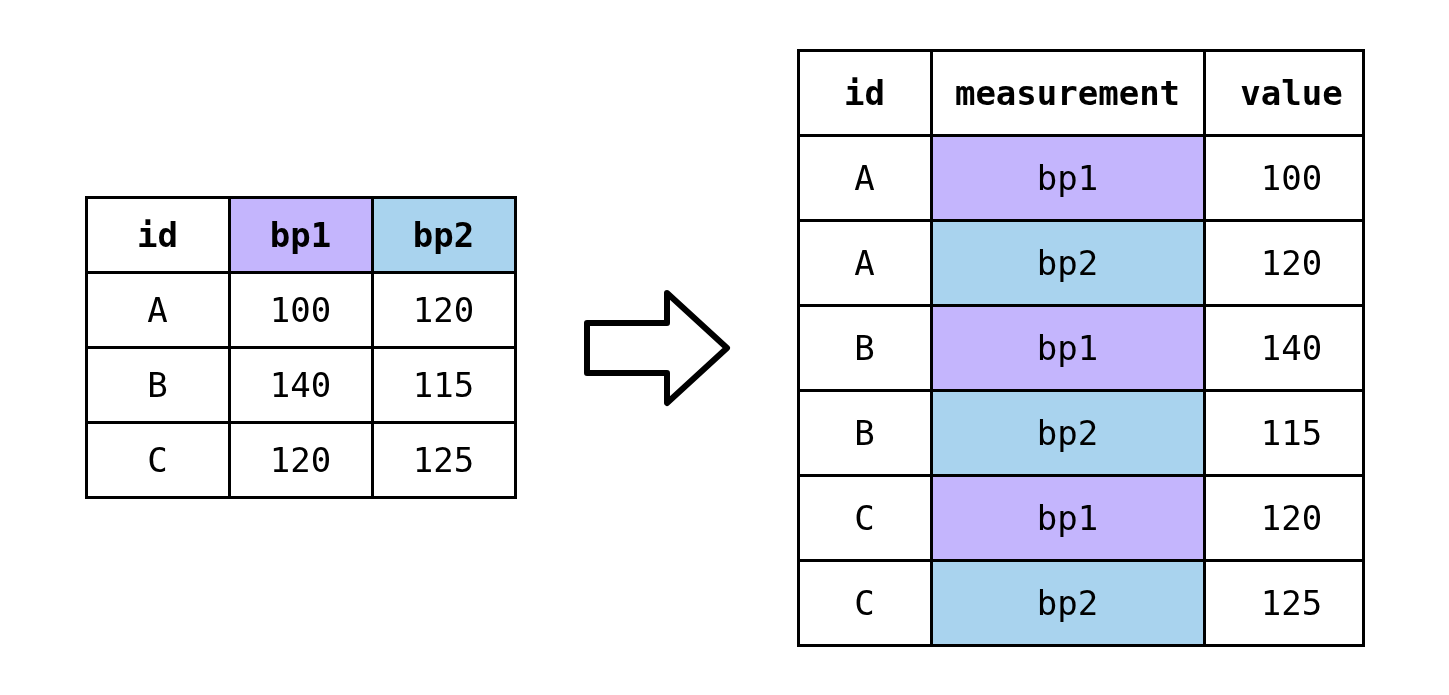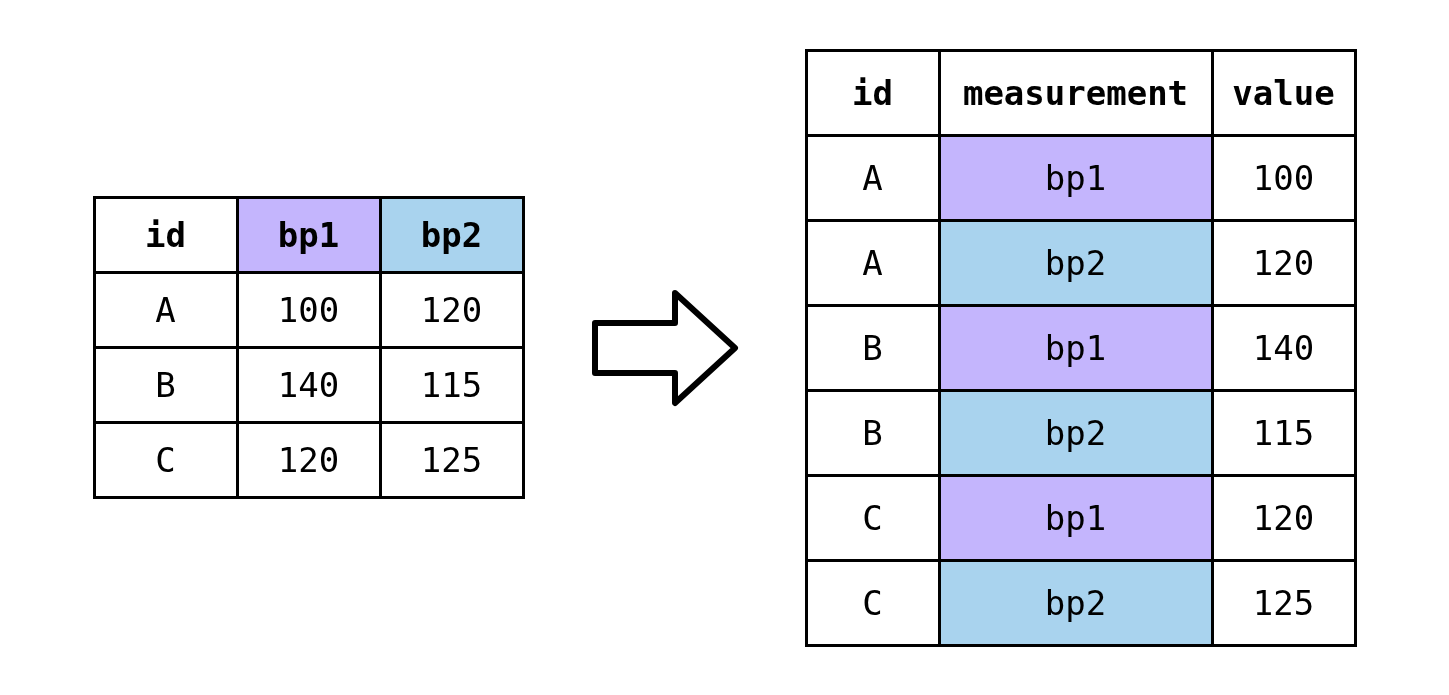--- a/index.html
+++ b/index.html
@@ -49,20 +49,21 @@
   }
   
   .long th.col-id, .long td.col-id {
     width: 130px;
   }
   .long th.col-meas, .long td.col-meas {
     width: 270px;
   }
   .long th.col-val, .long td.col-val {
     width: 140px;
+    padding-left: 16px;
   }
   .long th, .long td {
     height: 82px;
   }
   .hdr-bold { font-weight: 700; margin-top: 12px; }
   .hdr-plain { font-weight: 400; }
   .c-green { background: #c4b5fd; }
   .c-blue  { background: #a9d3ee; }
   .arrow {
     flex: 0 0 auto;

